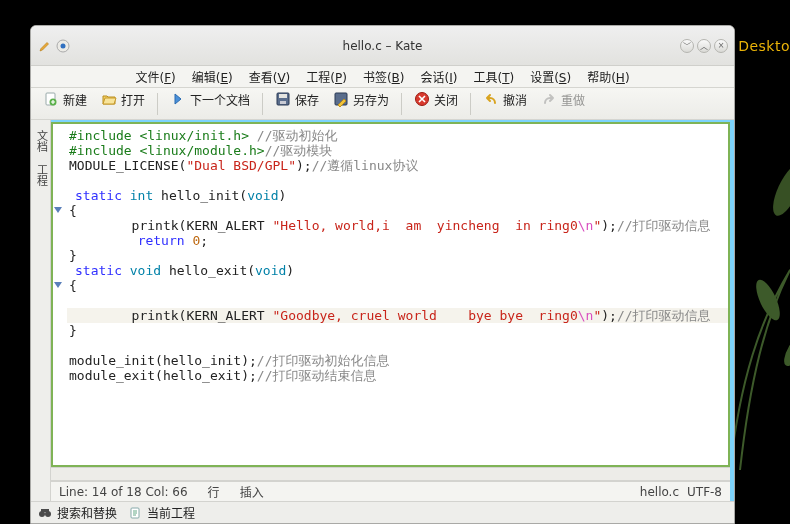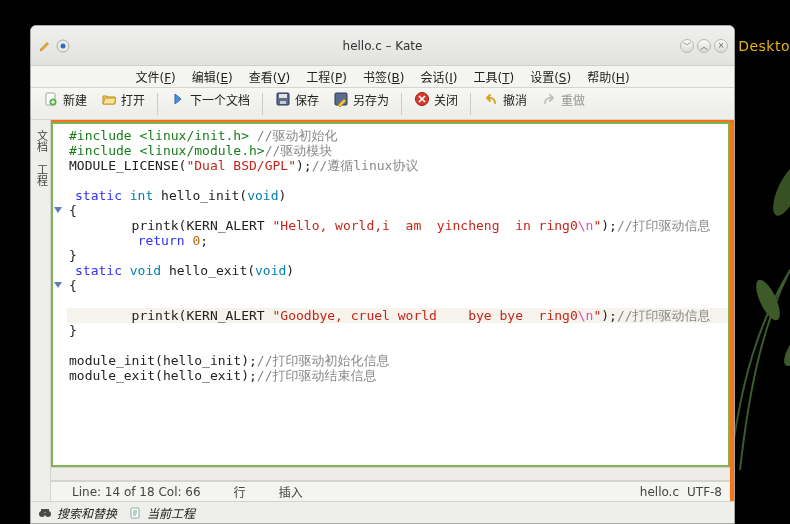--- a/index.html
+++ b/index.html
@@ -118,21 +118,21 @@
     color: #444;
     padding: 6px 2px;
     cursor: default;
     white-space: nowrap;
   }
   .editor-wrap {
     flex: 1;
     display: flex;
     flex-direction: column;
     padding: 2px 4px 0 0;
-    background: #f97316;
+    background: #7dd3fc;
   }
   .edit-border {
     flex:1;
     border: 2px solid #7fb356;
     background: #fff;
     position: relative;
     overflow: hidden;
     display: flex;
   }
   .fold-gutter {
@@ -184,30 +184,30 @@
     height: 20px;
     background: #f4f4f1;
     border-top: 1px solid #d3d3cf;
     display: flex;
     align-items: center;
     padding: 0 8px;
     font-size: 12px;
     color: #444;
   }
   .statusbar .gap { flex: 1; }
-  .sb-piece { margin-right: 20px; white-space: pre; margin-left: 13px; }
+  .sb-piece { margin-right: 20px; white-space: pre; }
   .bottombar {
     height: 22px;
     background: #eeeeeb;
     border-top: 1px solid #d3d3cf;
     display: flex; align-items: center;
     padding: 0 6px;
     gap: 10px;
   }
-  .bottombar .item { display:flex; align-items:center; gap:4px; cursor:default;font-style:italic; }
+  .bottombar .item { display:flex; align-items:center; gap:4px; cursor:default; }
   .plant {
     position: absolute;
     right: -40px; top: 120px;
     width: 160px; height: 350px;
     pointer-events: none;
   }
 </style>
 </head>
 <body>
 

